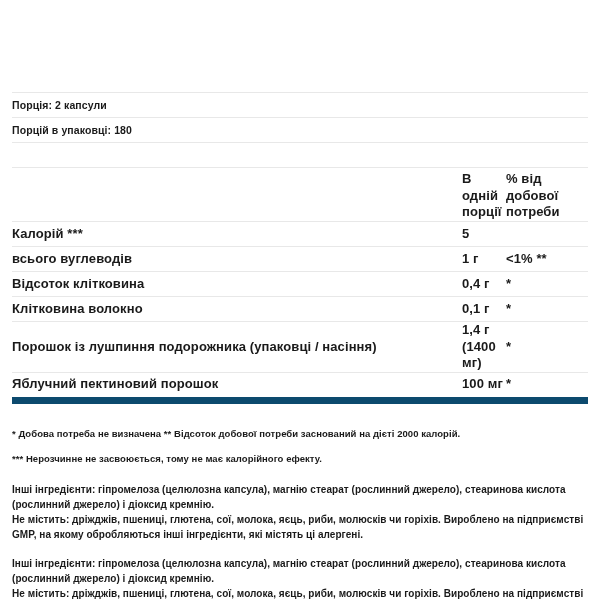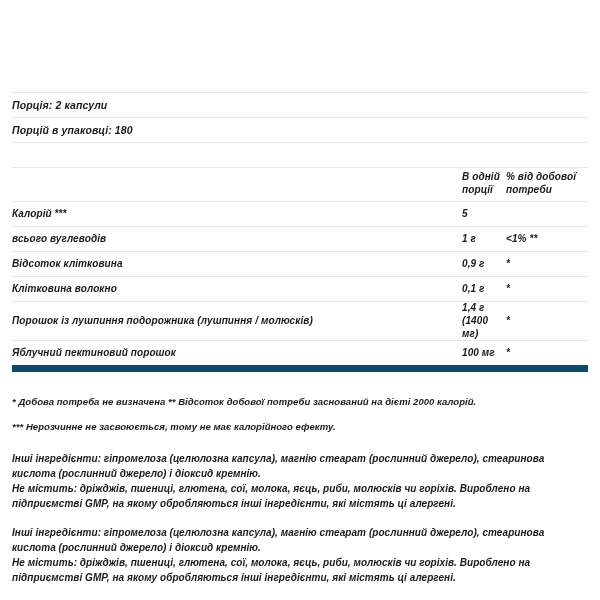--- a/index.html
+++ b/index.html
@@ -15,21 +15,20 @@
     color: #1a1a1a;
     -webkit-font-smoothing: antialiased;
     overflow: hidden;
   }
   .sheet {
     width: 600px;
     height: 432px;
     box-sizing: border-box;
     padding: 0 12px;
     position: relative;
-    font-style: italic;
   }
   .spacer-top { height: 92px; }
 
   .rule {
     height: 1px;
     background: #e8e8e8;
     width: 100%;
   }
 
   
@@ -51,21 +50,21 @@
     table-layout: fixed;
   }
   .ftable col.c-name  { width: 450px; }
   .ftable col.c-amt   { width: 44px;  }
   .ftable col.c-dv    { width: 82px;  }
 
   .ftable th, .ftable td {
     text-align: left;
     vertical-align: middle;
     padding: 0;
-    font-size: 10px;
+    font-size: 13px;
     font-weight: bold;
     letter-spacing: .1px;
     line-height: 1.28;
   }
   .ftable thead th {
     height: 30px;
     vertical-align: top;
     padding-top: 3px;
   }
   .ftable tbody tr { border-top: 1px solid #e8e8e8; }
@@ -141,30 +140,30 @@
         <td>5</td>
         <td class="dv"></td>
       </tr>
       <tr>
         <td>всього вуглеводів</td>
         <td>1 г</td>
         <td class="dv">&lt;1% **</td>
       </tr>
       <tr>
         <td>Відсоток клітковина</td>
-        <td>0,9 г</td>
+        <td>0,4 г</td>
         <td class="dv">*</td>
       </tr>
       <tr>
         <td>Клітковина волокно</td>
         <td>0,1 г</td>
         <td class="dv">*</td>
       </tr>
       <tr class="tall">
-        <td>Порошок із лушпиння подорожника (лушпиння / молюсків)</td>
+        <td>Порошок із лушпиння подорожника (упаковці / насіння)</td>
         <td>1,4 г (1400 мг)</td>
         <td class="dv">*</td>
       </tr>
       <tr>
         <td>Яблучний пектиновий порошок</td>
         <td>100 мг</td>
         <td class="dv">*</td>
       </tr>
     </tbody>
   </table>

